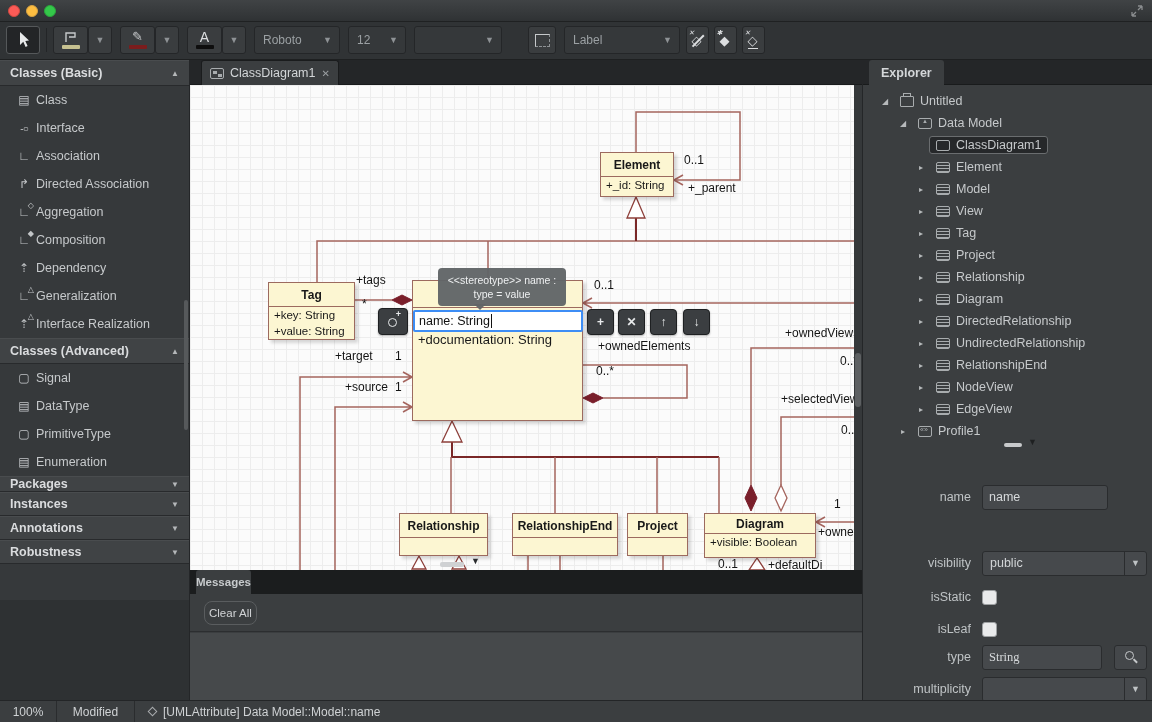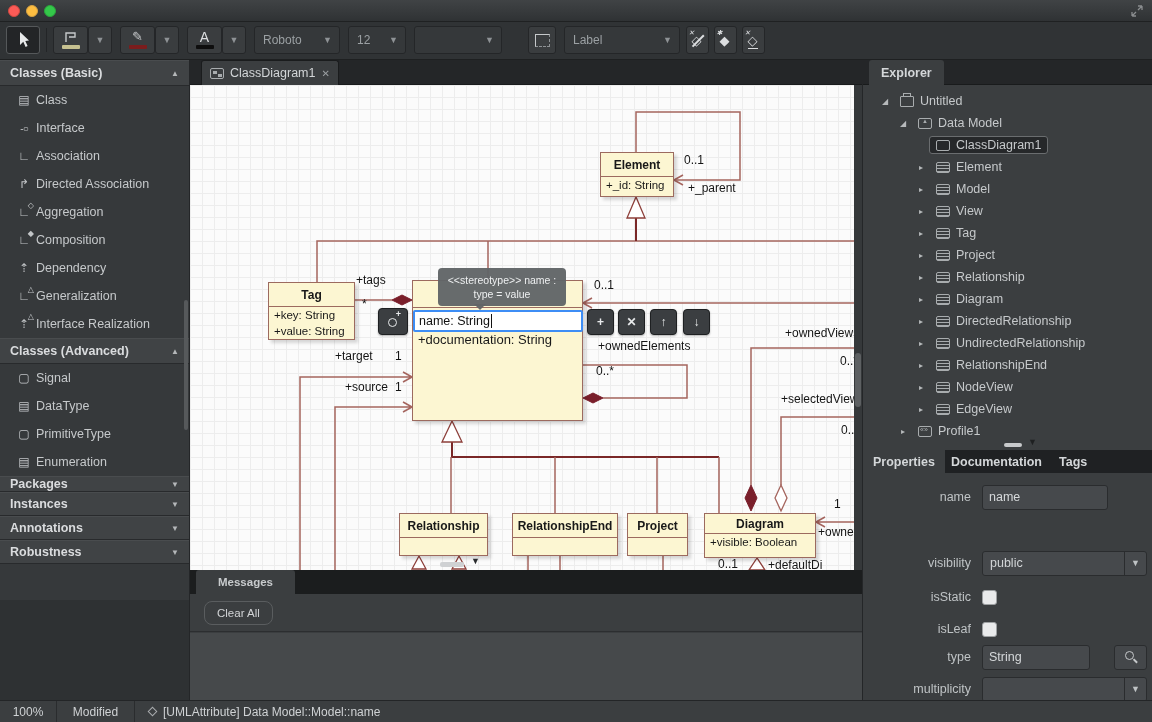--- a/index.html
+++ b/index.html
@@ -111,24 +111,24 @@
   .visq::after{ content:"+"; position:absolute; right:-2px; top:-5px; font-size:9px; }
   #hidden-attr{ position:absolute; left:228px; top:247px; font-size:13px; color:#191919; }
   #cv-scroll-track{ position:absolute; right:0; top:0; width:8px; height:485px; background:#35383a; }
   #cv-scroll-thumb{ position:absolute; right:1px; top:268px; width:6px; height:54px; background:#5d6062; border-radius:3px; }
   #cv-hdash{ position:absolute; left:250px; top:477px; width:24px; height:5px; background:#cfd1d3; border-radius:2px; }
   #cv-harrow{ position:absolute; left:281px; top:471px; font-size:9px; color:#2a2c2e; }
 
   
   #messages{ left:190px; top:570px; width:672px; height:130px; background:#3b3e40; }
   #msg-head{ position:absolute; left:0; top:0; width:672px; height:24px; background:#1b1d1e; }
-  #msg-tab{ position:absolute; left:6px; top:0; height:24px; padding:0 22px; background:#3b3e40;
+  #msg-tab{ position:absolute; left:6px; top:0; height:24px; padding:0 0; background:#3b3e40;
     border-radius:3px 3px 0 0; display:flex; align-items:center; font-size:11.5px; font-weight:bold; color:#c8cbcd; }
   #msg-toolrow{ position:absolute; left:0; top:24px; width:672px; height:38px; background:#3b3e40; border-bottom:1px solid #2c2e30;}
-  #clear-all{ position:absolute; left:14px; top:31px; height:24px; padding:0 12px; background:transparent;
+  #clear-all{ position:absolute; left:14px; top:31px; height:24px; padding:0 4px; background:transparent;
     border:1px solid #5a5d5f; border-radius:8px; font-size:11.5px; color:#d2d4d6;
     display:flex; align-items:center; }
   #msg-body{ position:absolute; left:0; top:63px; width:672px; height:67px; background:#46494b; }
 
   
   #rightpanel{ left:862px; top:60px; width:290px; height:640px; background:#3b3e40;
     border-left:1px solid #242628; overflow:hidden; }
   #exp-tabbar{ position:absolute; left:0; top:0; width:290px; height:25px; background:#242628;
     border-bottom:1px solid #191b1c; }
   #exp-tab{ position:absolute; left:6px; top:0; height:25px; padding:0 12px; background:#3b3e40;
@@ -634,31 +634,20 @@
           <span class="twrap">
             <span class="ti"></span>
             <span>Profile1</span>
           </span>
         </div>
 
     </div>
     <div id="exp-dash"></div>
     <div id="exp-arrow">▼</div>
 
-    <div id="prop-tabbar">
-      <div class="ptab active" style="left:0">
-        <span>Properties</span>
-        </div>
-      <div class="ptab" style="left:78px">
-        <span>Documentation</span>
-        </div>
-      <div class="ptab" style="left:186px">
-        <span>Tags</span>
-        </div>
-    </div>
 
     <div id="prop-form">
       <div class="prow" style="top:11px">
         <span class="plabel">name</span>
         <input class="pinput" style="width: 126px;" value="name">
       </div>
       <div class="prow" style="top:77px">
         <span class="plabel">visibility</span>
         <span class="pselect">
           <span>public</span>
@@ -668,21 +657,21 @@
       <div class="prow" style="top:111px">
         <span class="plabel">isStatic</span>
         <span class="cbx"></span>
       </div>
       <div class="prow" style="top:143px">
         <span class="plabel">isLeaf</span>
         <span class="cbx"></span>
       </div>
       <div class="prow" style="top:171px">
         <span class="plabel">type</span>
-        <input class="pinput" style="width: 108px;" value="String">
+        <input class="pinput" style="width: 120px; font-family: Liberation Serif, serif;" value="String">
         <span class="magbtn">
           <span class="mag"></span>
           </span>
       </div>
       <div class="prow" style="top:203px">
         <span class="plabel">multiplicity</span>
         <span class="pselect">
           <span></span>
           <span class="car">▼</span>
         </span>

